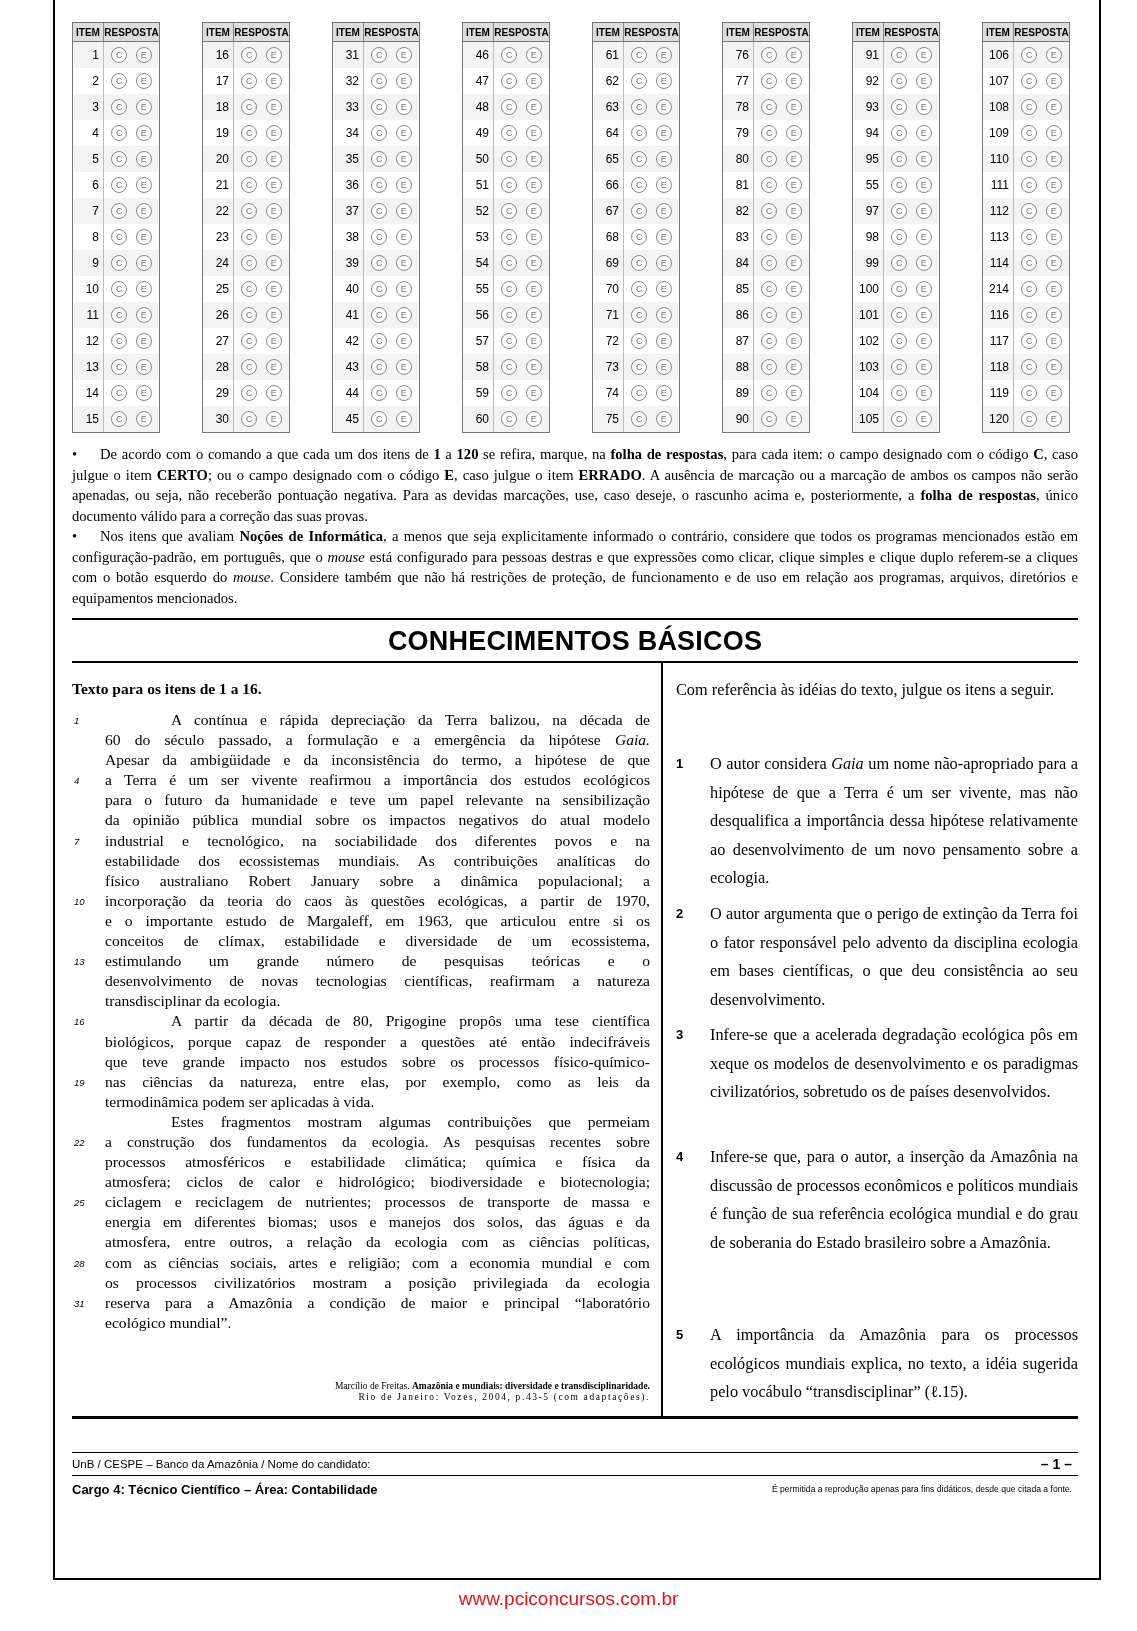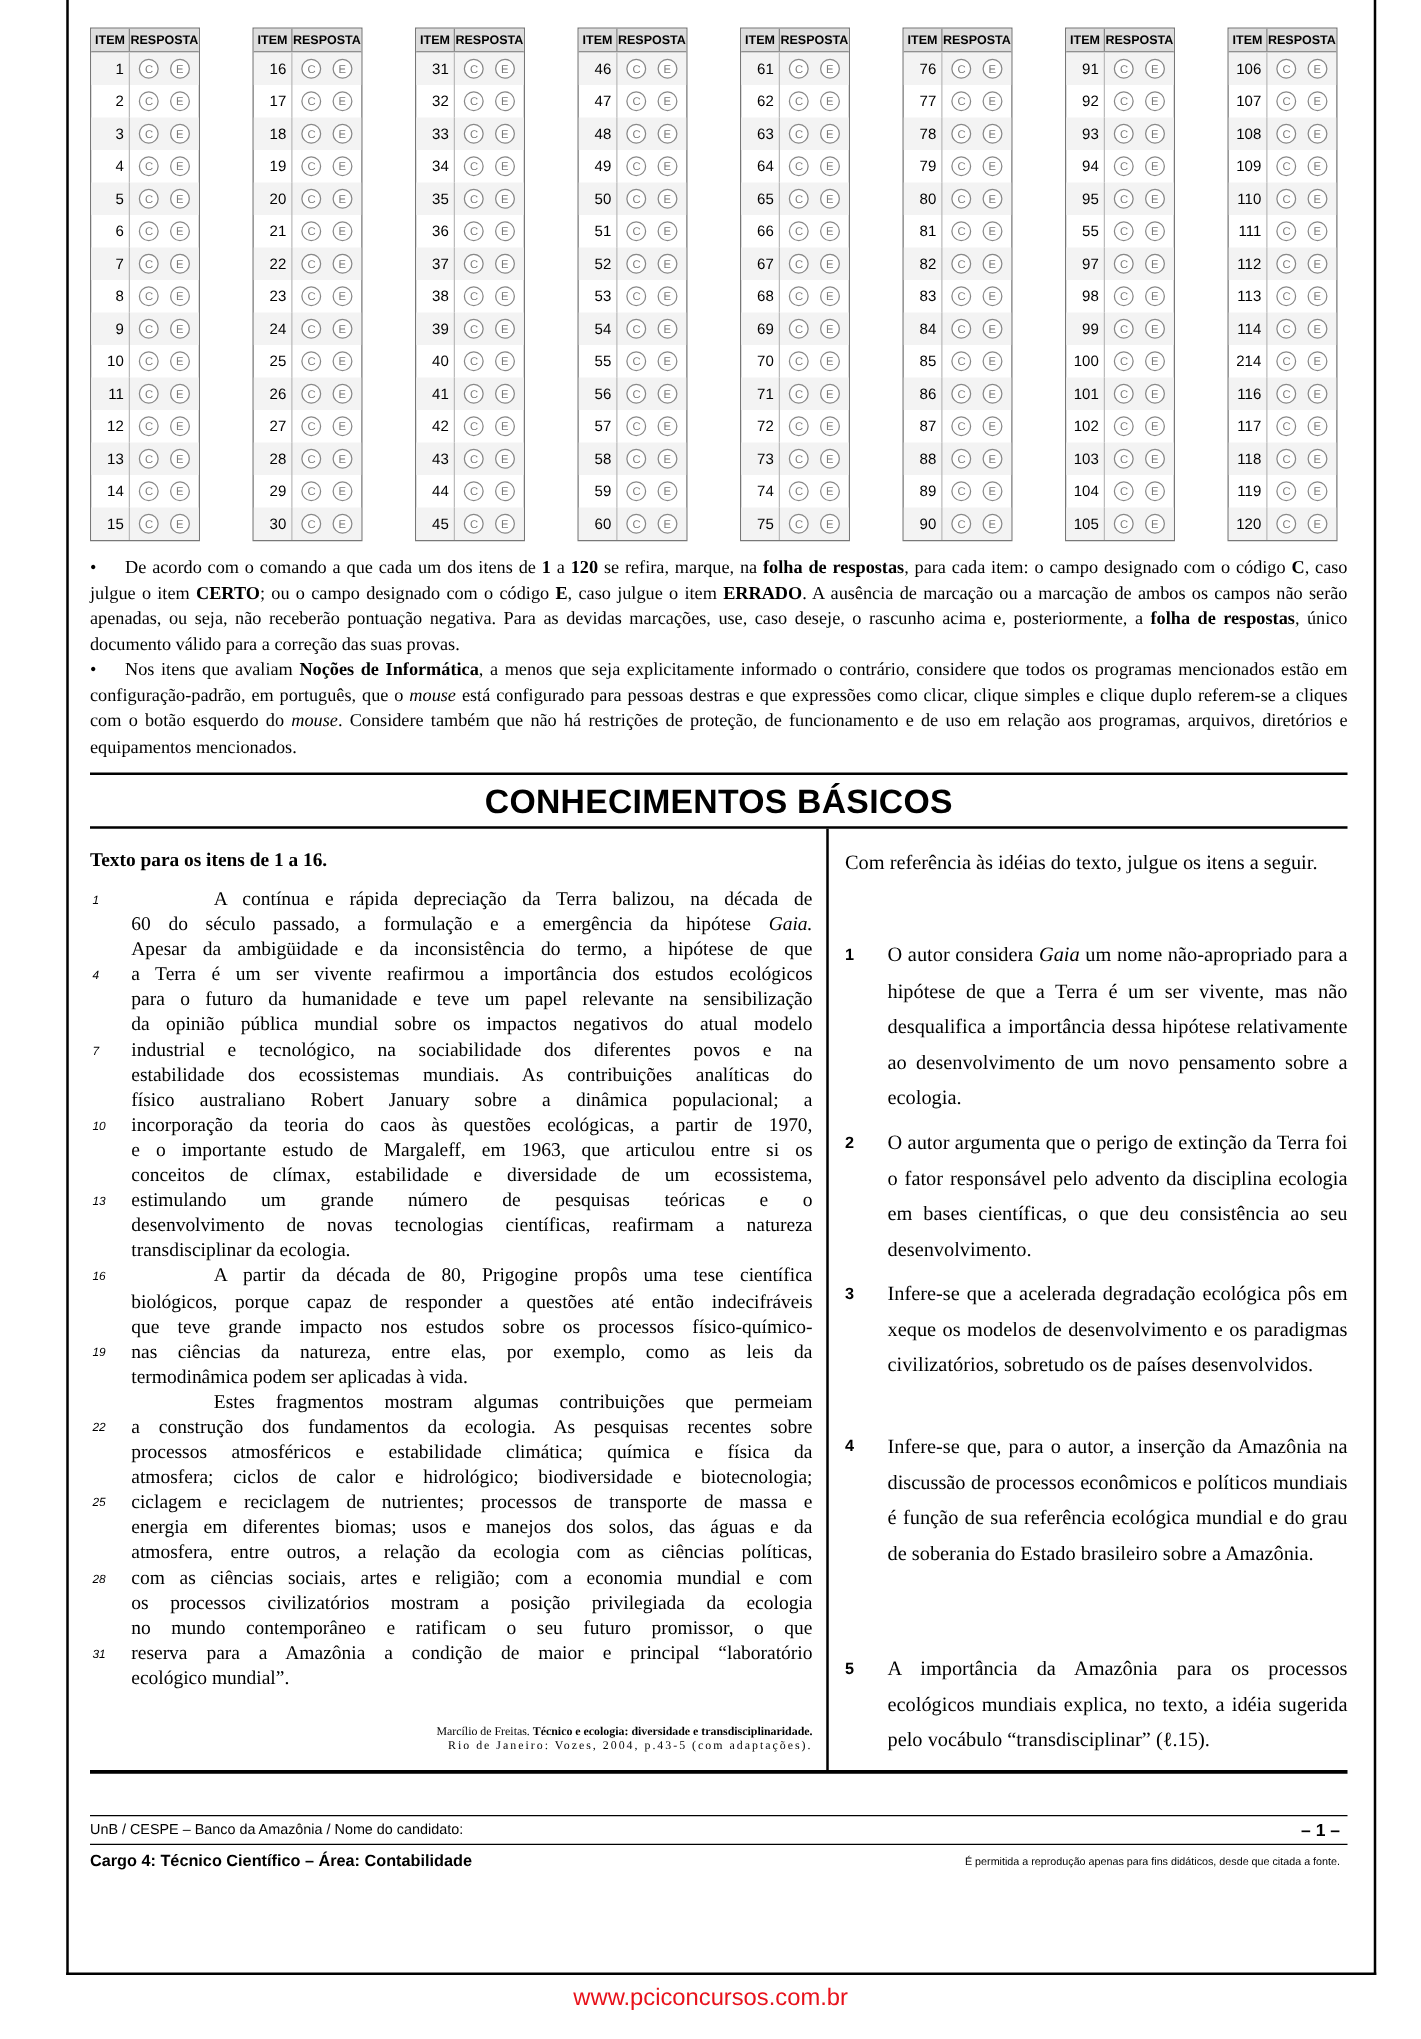--- a/index.html
+++ b/index.html
@@ -1098,32 +1098,29 @@
       <span class="txt">atmosfera, entre outros, a relação da ecologia com as ciências políticas,</span>
     </div>
     <div class="line">
       <span class="lnum">28</span>
       <span class="txt">com as ciências sociais, artes e religião; com a economia mundial e com</span>
     </div>
     <div class="line">
       <span class="txt">os processos civilizatórios mostram a posição privilegiada da ecologia</span>
     </div>
     <div class="line">
-      <span class="txt">no mundo contemporâneo e ratificam o seu futuro promissor, o que</span>
-    </div>
-    <div class="line">
       <span class="lnum">31</span>
       <span class="txt">reserva para a Amazônia a condição de maior e principal “laboratório</span>
     </div>
     <div class="line last">
       <span class="txt">ecológico mundial”.</span>
     </div>
   </div>
 <div class="citation">
-  <div id="cit1">Marcílio de Freitas. <b>Técnico e ecologia: diversidade e transdisciplinaridade.</b></div>
+  <div id="cit1">Marcílio de Freitas. <b>Amazônia e mundiais: diversidade e transdisciplinaridade.</b></div>
   <div style="letter-spacing:1.6px;">Rio de Janeiro: Vozes, 2004, p.43-5 (com adaptações).</div>
 </div>
 
 <div class="intro">Com referência às idéias do texto, julgue os itens a seguir.</div>
 <div id="questions">
     <div class="item" style="top: 750px;">
       <span class="inum">1</span>
       <div class="itxt">O autor considera <i>Gaia</i> um nome não-apropriado para a hipótese de que a Terra é um ser vivente, mas não desqualifica a importância dessa hipótese relativamente ao desenvolvimento de um novo pensamento sobre a ecologia.</div>
     </div>
     <div class="item" style="top: 900px;">

